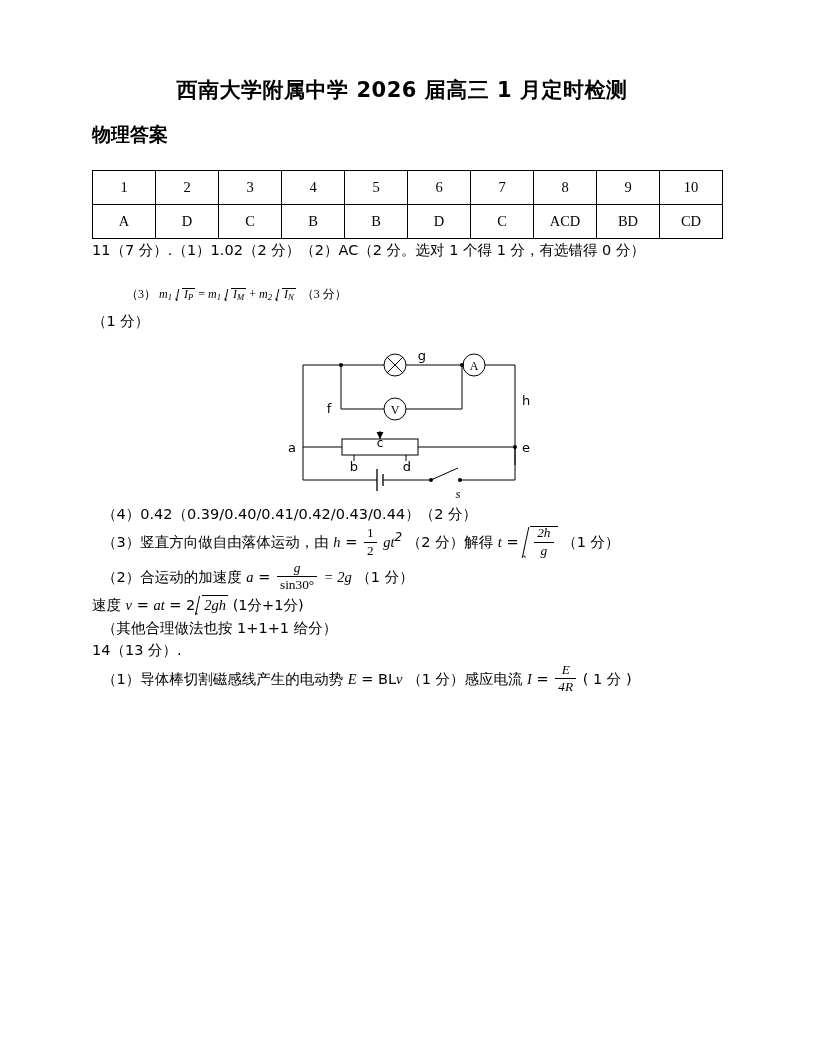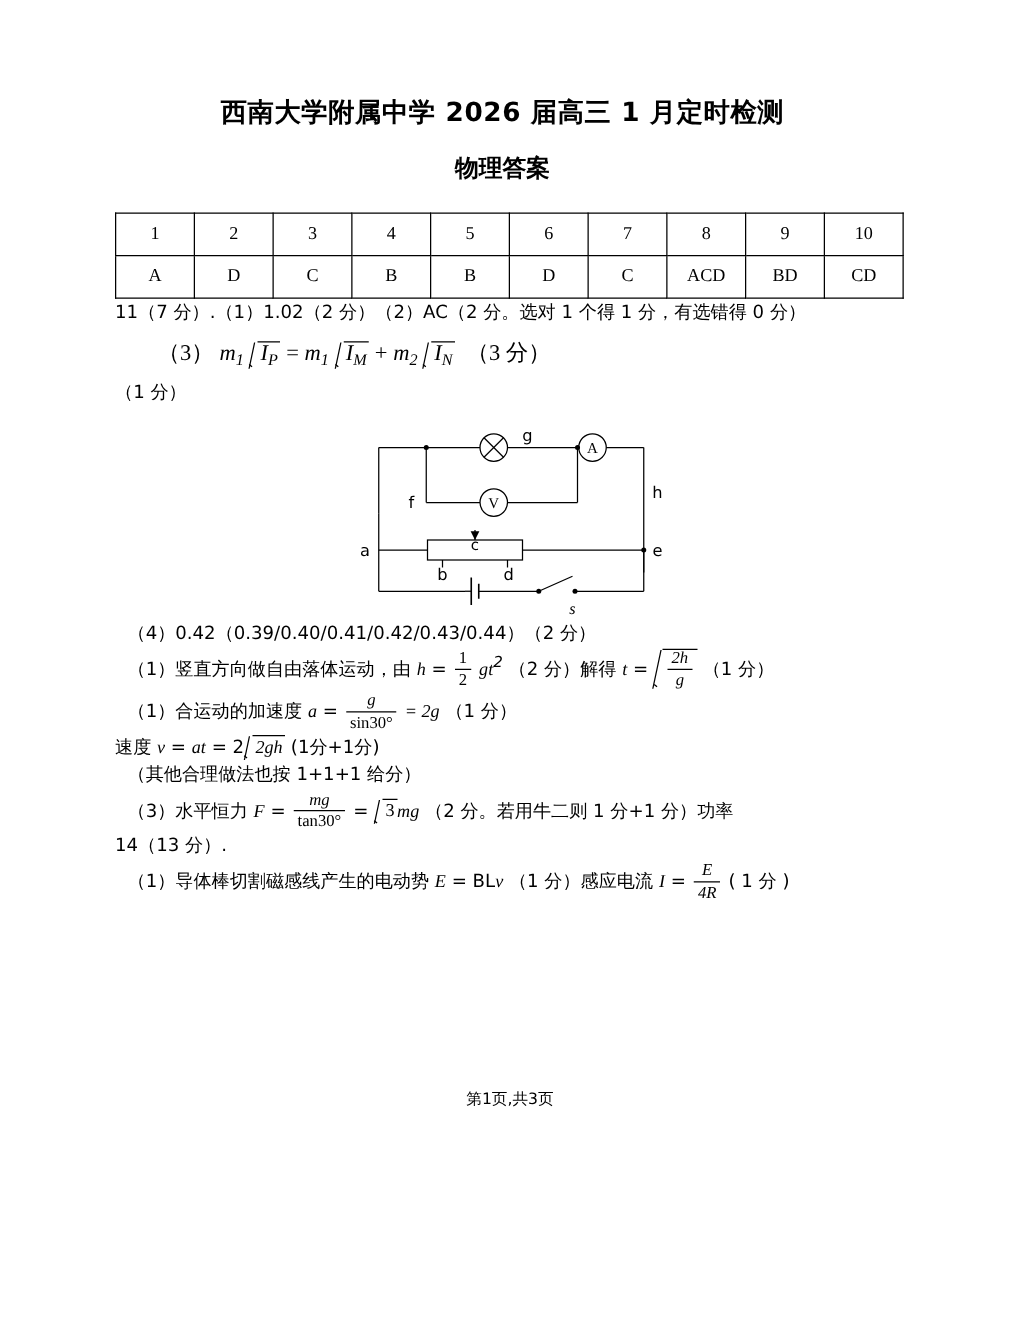--- a/index.html
+++ b/index.html
@@ -24,21 +24,21 @@
   }
   .doc-title {
     text-align: center;
     font-size: 21px;
     font-weight: bold;
     font-family: "DejaVu Sans", sans-serif;
     letter-spacing: 0.5px;
     margin-top: 16px;
   }
   .doc-subtitle {
-    text-align: center;
+    text-align: left;
     font-size: 19px;
     font-weight: bold;
     font-family: "DejaVu Sans", sans-serif;
     margin-top: 18px;
   }
   table.answers {
     border-collapse: collapse;
     margin: 22px auto 0 auto;
     width: 631px;
     table-layout: fixed;
@@ -52,22 +52,22 @@
     font-family: "Liberation Serif", serif;
   }
   .para {
     font-size: 14.5px;
     line-height: 1.55;
     font-family: "DejaVu Sans", sans-serif;
   }
   .para.tight { margin-top: 7px; }
   .para.ind { margin-left: 10px; }
   .mathline {
-    font-size: 18px;
-    margin-top: 9px;
+    font-size: 12px;
+    margin-top: 25px;
     margin-left: 34px;
     font-family: "Liberation Serif", serif;
   }
   .it { font-style: italic; font-family: "Liberation Serif", serif; }
   .sub { font-size: 0.72em; vertical-align: -0.28em; }
   
   .rad {
     display: inline-block;
     position: relative;
     padding-left: 9px;
@@ -255,37 +255,37 @@
       <text x="315" y="128" font-family="DejaVu Sans, sans-serif" font-size="13" text-anchor="middle">d</text>
       <text x="434" y="109" font-family="DejaVu Sans, sans-serif" font-size="13" text-anchor="middle">e</text>
       <text x="366" y="155" font-family="Liberation Serif, serif" font-style="italic" font-size="13" text-anchor="middle">s</text>
     </svg>
   </div>
 
   <div class="para ind">（4）0.42（0.39/0.40/0.41/0.42/0.43/0.44）（2 分）</div>
 
 
   <div class="para ind">
-    <span>（1）竖直方向做自由落体运动，由</span>
+    <span>（3）竖直方向做自由落体运动，由</span>
     <span class="it">h</span>
     <span>=</span>
     <span class="frac">
       <span class="num ital-n">1</span>
       <span class="ital-n">2</span>
     </span>
     <span class="it">gt</span><sup style="font-style:italic">2</sup>
     <span>（2 分）解得</span>
     <span class="it">t</span>
     <span>=</span>
     <span class="rad"><span class="radhook"></span><span class="frac"><span class="num">2h</span><span>g</span></span></span>
     <span>（1 分）</span>
   </div>
 
   <div class="para ind">
-    <span>（1）合运动的加速度</span>
+    <span>（2）合运动的加速度</span>
     <span class="it">a</span>
     <span>=</span>
     <span class="frac">
       <span class="num">g</span>
       <span class="ital-n">sin30°</span>
     </span>
     <span class="it">= 2g</span>
     <span>（1 分）</span>
   </div>
 
@@ -294,44 +294,31 @@
     <span class="it">v</span>
     <span>=</span>
     <span class="it">at</span>
     <span>=</span>
     <span>2</span><span class="rad"><span class="radhook"></span><span>2gh</span></span>
     <span>(1分+1分)</span>
   </div>
 
   <div class="para ind">（其他合理做法也按 1+1+1 给分）</div>
 
-  <div class="para ind">
-    <span>（3）水平恒力</span>
-    <span class="it">F</span>
-    <span>=</span>
-    <span class="frac">
-      <span class="num">mg</span>
-      <span class="ital-n">tan30°</span>
-    </span>
-    <span>=</span>
-    <span class="rad"><span class="radhook"></span><span class="ital-n">3</span></span><span class="it">mg</span>
-    <span>（2 分。若用牛二则 1 分+1 分）功率</span>
-  </div>
 
 
   <div class="para">14（13 分）.</div>
 
   <div class="para ind">
     <span>（1）导体棒切割磁感线产生的电动势</span>
     <span class="it">E</span>
     <span>= BL</span><span class="it">v</span>
     <span>（1 分）感应电流</span>
     <span class="it">I</span>
     <span>=</span>
     <span class="frac">
       <span class="num">E</span>
       <span>4R</span>
     </span>
     <span>( 1 分 )</span>
   </div>
 
-  <div class="footer">第1页,共3页</div>
 </div>
 
 </body></html>

